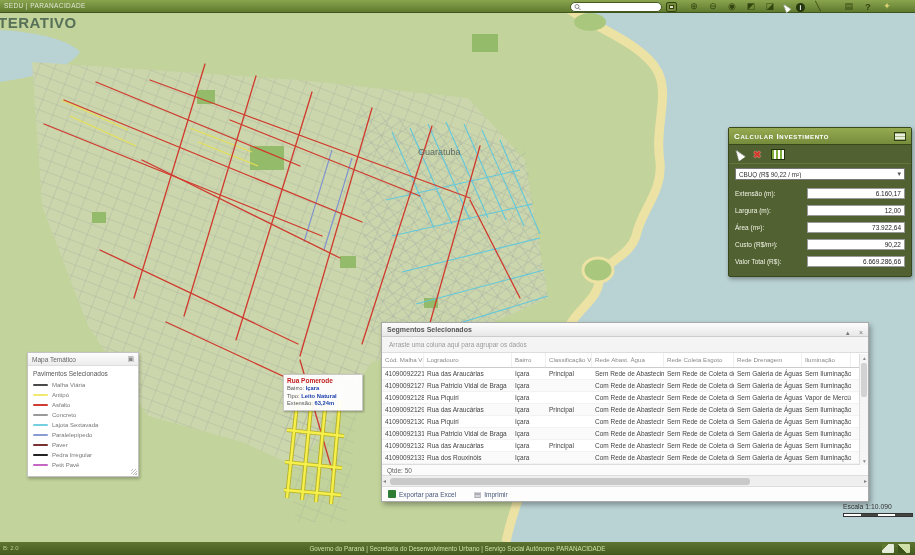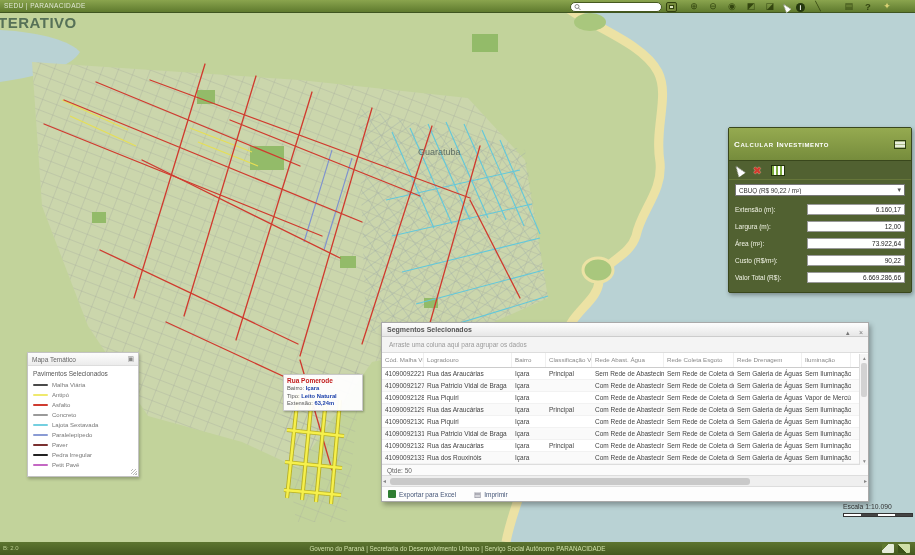--- a/index.html
+++ b/index.html
@@ -45,21 +45,21 @@
     background:repeating-linear-gradient(135deg,transparent 0 1px,#bbb 1px 2px);}
   
   #tooltip{position:absolute;left:283px;top:374px;width:80px;background:rgba(255,255,255,.95);
     border:1px solid #c9c9c9;box-shadow:1px 1px 2px rgba(0,0,0,.3);padding:2px 3px;z-index:9;}
   .ttt{font-size:6.5px;font-weight:bold;color:#c22020;margin-bottom:1px;}
   .ttl{font-size:5.8px;color:#555;line-height:7.5px;white-space:nowrap;}
   .ttl b{color:#1a3faa;}
   
   #invest{position:absolute;left:728px;top:127px;width:184px;background:rgba(77,92,42,.96);
     border:1px solid #39471c;border-radius:2px;box-shadow:1px 2px 4px rgba(0,0,0,.35);z-index:10;}
-  .ihdr{height:33px;background:linear-gradient(#95aa50,#768c3c);border-bottom:1px solid #39471c;
+  .ihdr{height:17px;background:linear-gradient(#95aa50,#768c3c);border-bottom:1px solid #39471c;
     display:flex;align-items:center;justify-content:space-between;padding:0 5px;}
   .ihdr span:first-child{font-size:8px;font-weight:bold;color:#fff;font-variant:small-caps;letter-spacing:.6px;}
   .calcico{width:12px;height:9px;background:#e9eedd;border:1px solid #2f3f12;cursor:pointer;
     background-image:repeating-linear-gradient(0deg,#aab98a 0 1px,transparent 1px 3px);}
   .itools{display:flex;align-items:center;gap:10px;padding:4px 6px 3px 6px;border-bottom:1px solid #66763a;}
   .ptr{width:0;height:0;border-left:4px solid transparent;border-right:4px solid transparent;
     border-bottom:11px solid #fff;transform:rotate(-35deg);display:inline-block;cursor:pointer;
     filter:drop-shadow(0 0 .5px #000);}
   .clrx{color:#d23b2e;font-size:10px;font-weight:bold;cursor:pointer;text-shadow:0 0 1px #ffd;}
   .tblico{width:14px;height:11px;border:1px solid #24330c;cursor:pointer;

